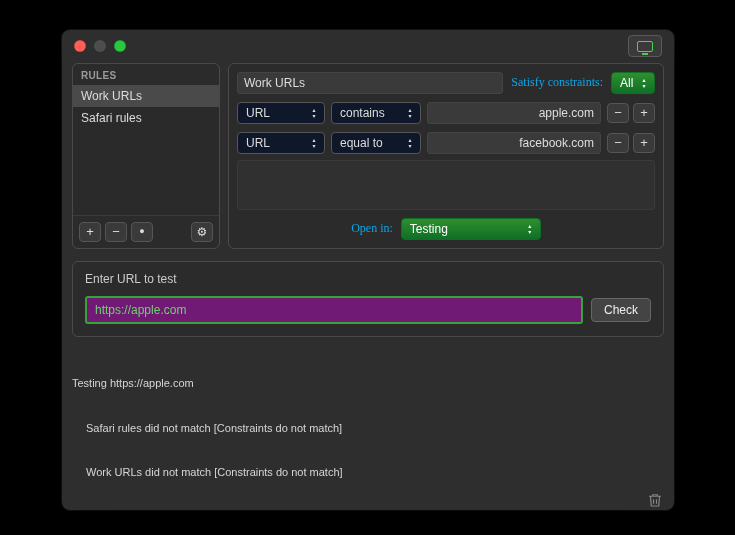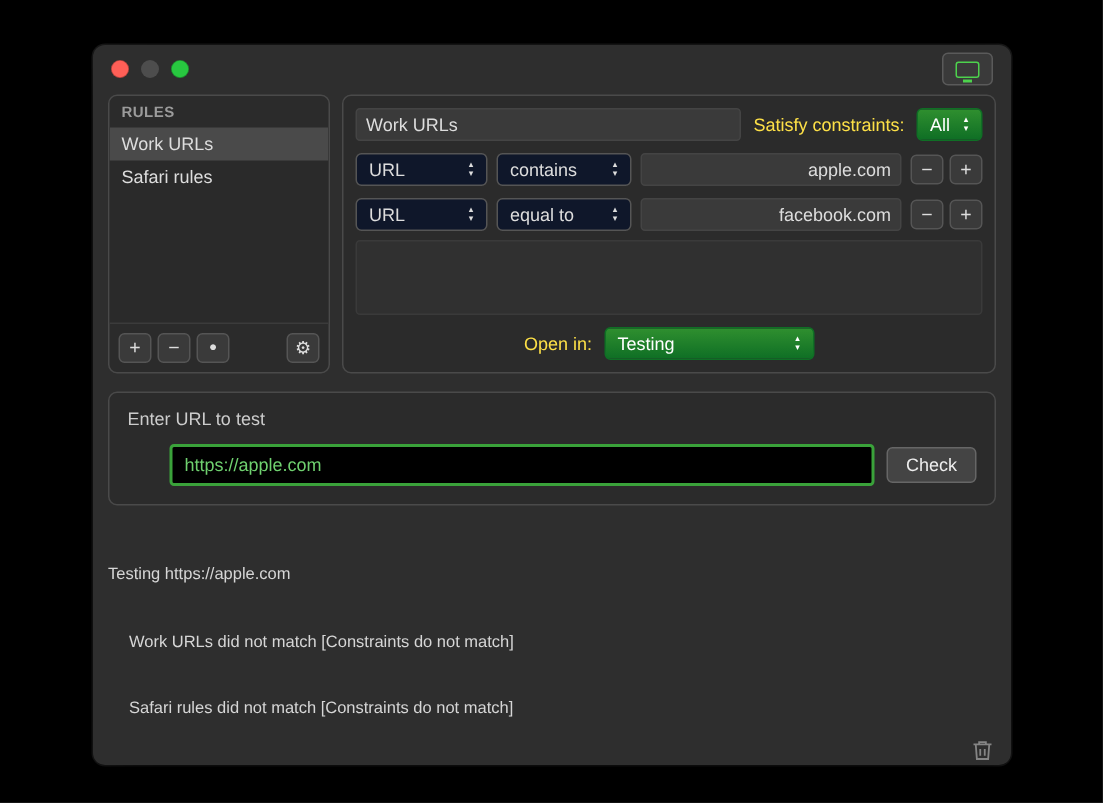--- a/index.html
+++ b/index.html
@@ -116,21 +116,21 @@
   .name-input {
     flex: 1;
     background: #3a3a3a;
     border: 1px solid #444;
     border-radius: 3px;
     color: #ddd;
     padding: 4px 6px;
     font-size: 12px;
     height: 22px;
   }
-  .label { color: #fde047; white-space: nowrap; }
+  .label { color: #0ea5e9; white-space: nowrap; font-family: Liberation Serif, serif; }
   .select {
     background: #0f172a;
     border: 1px solid #555;
     color: #ddd;
     border-radius: 4px;
     height: 22px;
     padding: 0 18px 0 8px;
     position: relative;
     display: inline-flex;
     align-items: center;
@@ -187,27 +187,26 @@
 
   
   .test-panel {
     margin: 12px 10px 0;
     padding: 10px 12px 12px;
   }
   .test-title { color: #ccc; margin-bottom: 10px; }
   .test-row { display:flex; gap:8px; align-items:center; }
   .test-input {
     flex: 1;
-    background: #000000;
+    background: #701a75;
     border: 2px solid #3aa23a;
     border-radius: 3px;
     color: #6fd06f;
     padding: 5px 8px;
     font-size: 12px;
-    margin-left: 28px;
   }
   .check-btn {
     background: #444; border: 1px solid #666; border-radius: 4px;
     color: #eee; padding: 4px 12px; height: 24px; font-size:12px;
   }
 
   
   .log-area {
     margin: 10px 10px 0;
     display: flex;
@@ -339,22 +338,22 @@
     <div class="test-title">Enter URL to test</div>
     <div class="test-row">
       <input class="test-input" value="https://apple.com" style="">
       <button class="check-btn">Check</button>
     </div>
   </div>
 
   <div class="log-area">
     <div class="log-lines">
       <div>Testing https://apple.com</div>
+      <div class="log-indent">Safari rules did not match [Constraints do not match]</div>
       <div class="log-indent">Work URLs did not match [Constraints do not match]</div>
-      <div class="log-indent">Safari rules did not match [Constraints do not match]</div>
     </div>
     <div class="trash">
       <svg viewBox="0 0 24 24" fill="none" stroke="#aaa" stroke-width="1.6">
         <path d="M4 7h16M9 7V5h6v2M6 7l1 13h10l1-13M10 11v6M14 11v6"></path>
       </svg>
     </div>
   </div>
 </div>
 
 </body></html>

